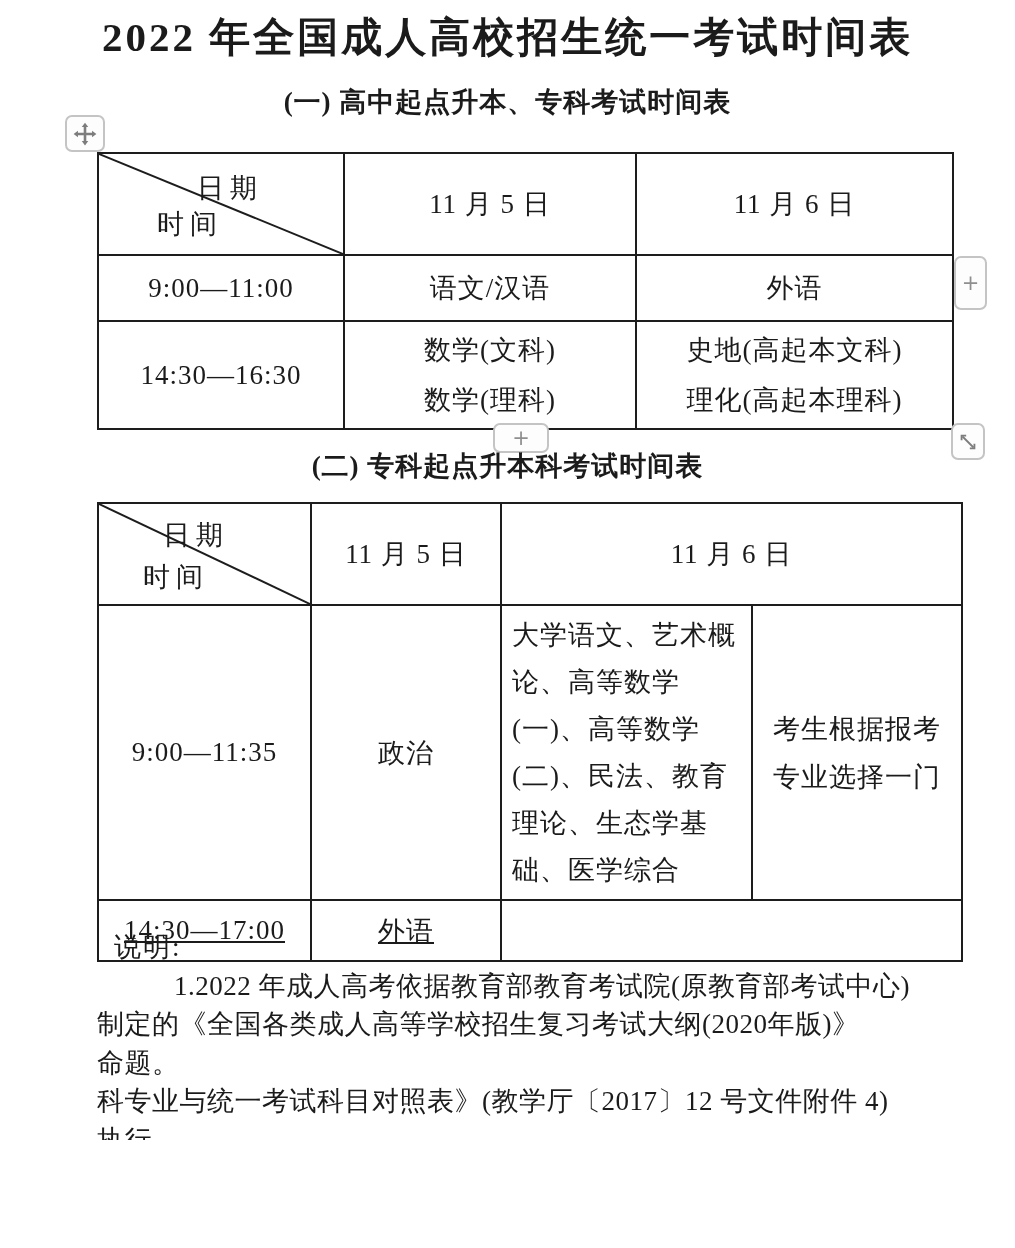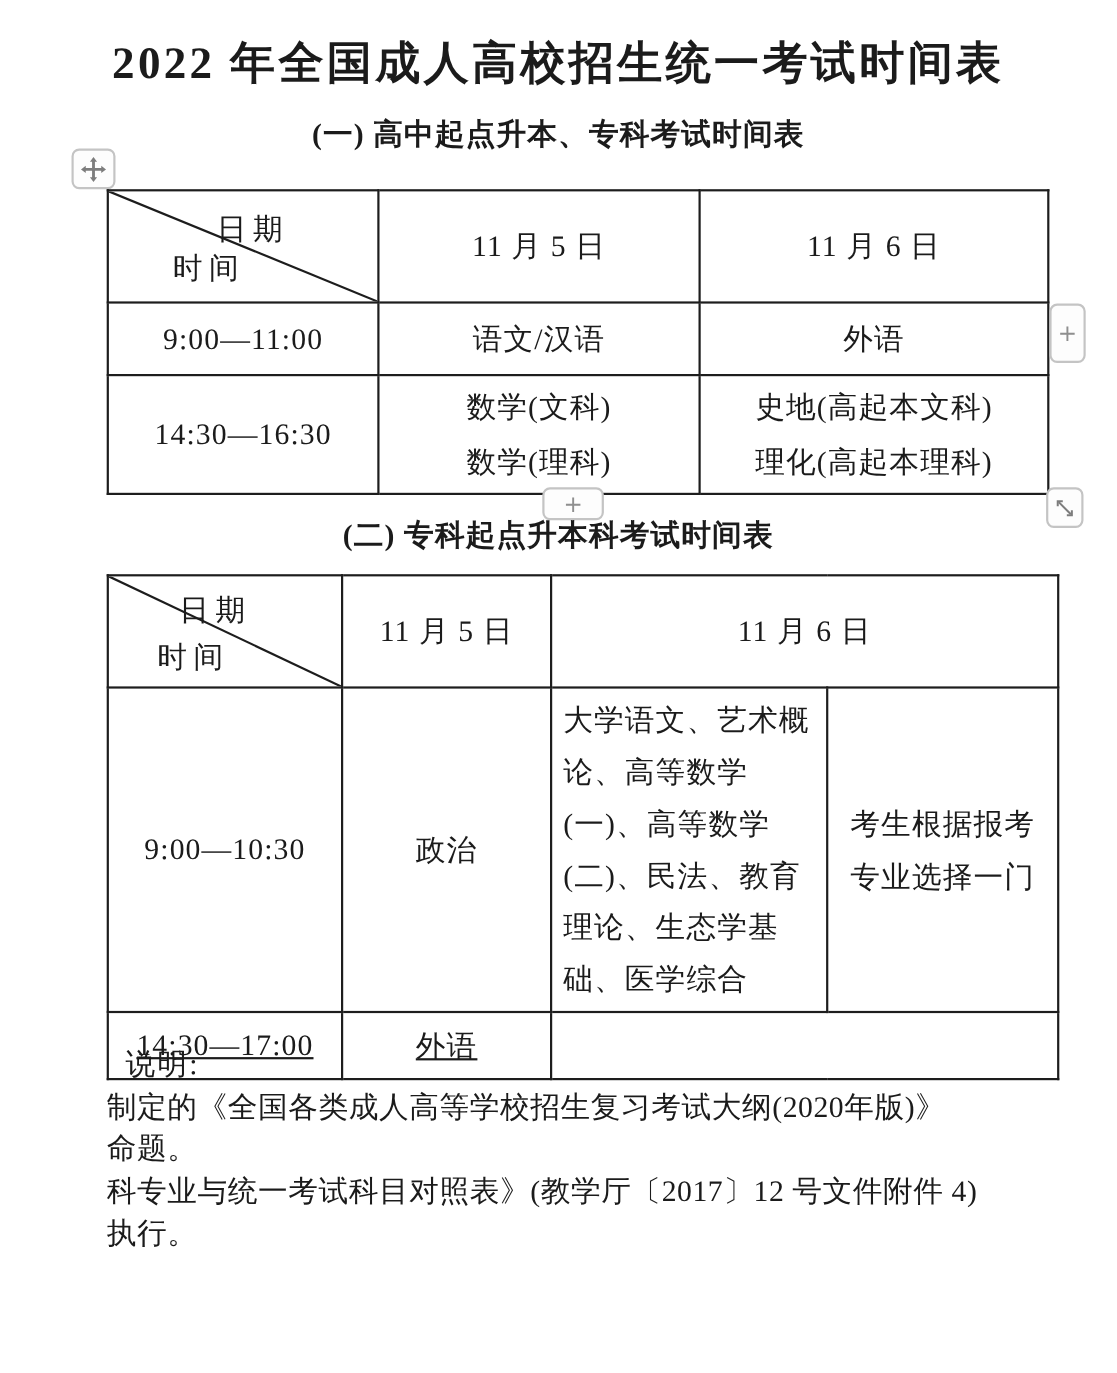--- a/index.html
+++ b/index.html
@@ -1,18 +1,18 @@
 <!DOCTYPE html>
 <html><head>
 <meta charset="utf-8">
 <style>
   html,body{margin:0;padding:0;background:#ffffff;}
   .page{
     position:relative;width:1015px;height:1140px;background:#ffffff;
-    font-family:"Liberation Serif","DejaVu Serif",serif;color:#1b1b1b;overflow:hidden;margin-top:20px;
+    font-family:"Liberation Serif","DejaVu Serif",serif;color:#1b1b1b;overflow:hidden;
   }
   .title{
     position:absolute;top:10px;left:0;width:100%;text-align:center;
     font-size:41px;font-weight:700;letter-spacing:3px;white-space:nowrap;
   }
   .subtitle{
     position:absolute;left:0;width:100%;text-align:center;
     font-size:27px;font-weight:600;letter-spacing:1px;white-space:nowrap;
   }
   .sub1{top:84px;}
@@ -155,21 +155,21 @@
           <svg class="diag-line" preserveAspectRatio="none" viewBox="0 0 100 100">
             <line x1="0" y1="0" x2="100" y2="100" stroke="#1d1d1d" stroke-width="2" vector-effect="non-scaling-stroke"></line>
           </svg>
           <span class="d-date">日期</span>
           <span class="d-time">时间</span>
         </td>
         <td>11 月 5 日</td>
         <td colspan="2">11 月 6 日</td>
       </tr>
       <tr class="rh293">
-        <td>9:00—10:30</td>
+        <td>9:00—11:35</td>
         <td>政治</td>
         <td class="subjects">
           <div>大学语文、艺术概</div>
           <div>论、高等数学</div>
           <div>(一)、高等数学</div>
           <div>(二)、民法、教育</div>
           <div>理论、生态学基</div>
           <div>础、医学综合</div>
         </td>
         <td class="choose">
@@ -180,19 +180,20 @@
       <tr class="rh59">
         <td>14:30—17:00</td>
         <td>外语</td>
         <td colspan="2"></td>
       </tr>
     </tbody>
   </table>
 
   <div class="notes">
     <div class="note-line label">说明:</div>
+    <div class="note-line indent">1.2022 年成人高考依据教育部教育考试院(原教育部考试中心)</div>
     <div class="note-line">制定的《全国各类成人高等学校招生复习考试大纲(2020年版)》</div>
     <div class="note-line">命题。</div>
     <div class="note-line">科专业与统一考试科目对照表》(教学厅〔2017〕12 号文件附件 4)</div>
     <div class="note-line">执行。</div>
   </div>
 
 </div>
 
 </body></html>

